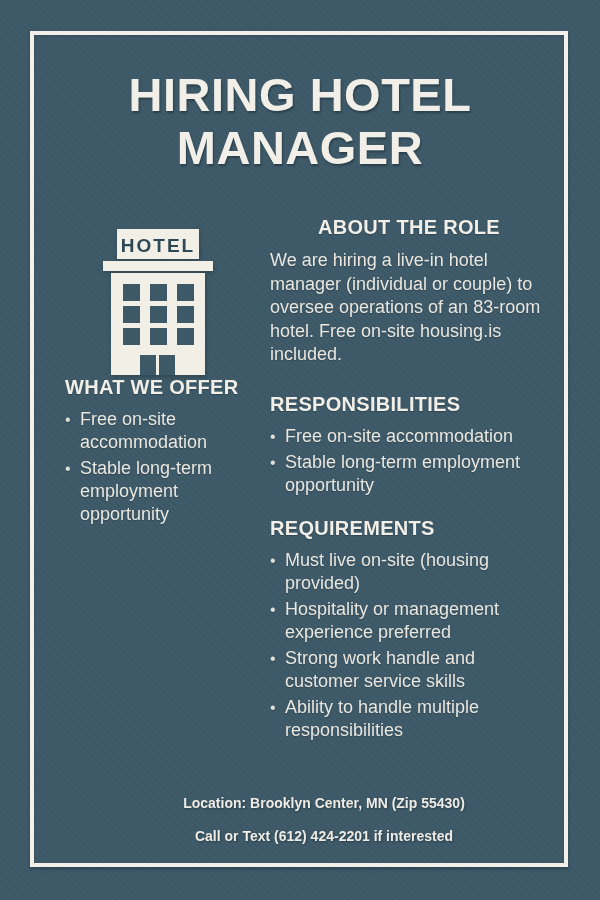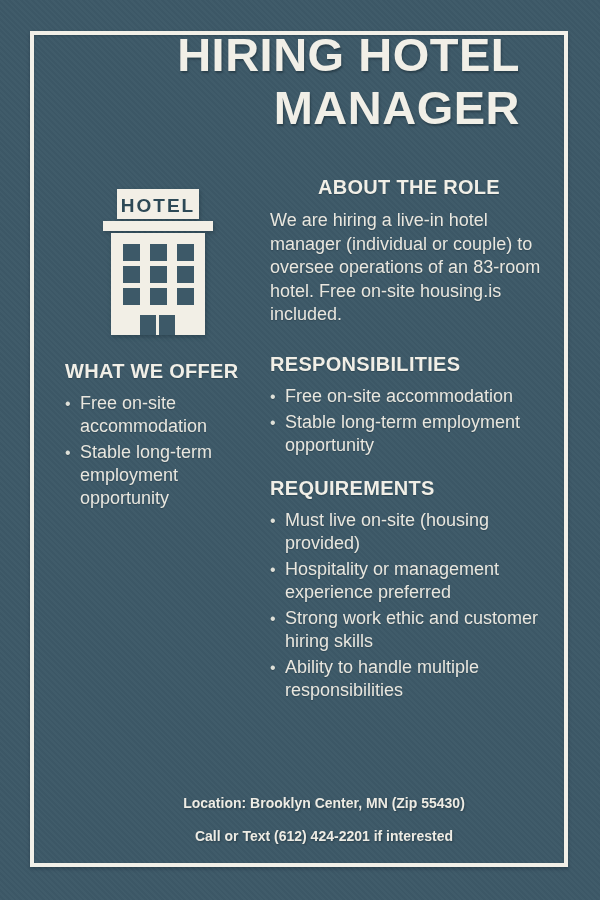--- a/index.html
+++ b/index.html
@@ -20,23 +20,23 @@
   .frame {
     position: absolute;
     left: 30px; top: 31px;
     width: 530px; height: 828px;
     border: 4px solid #f2f0e8;
     box-shadow: 0 2px 3px rgba(15,30,40,0.35), inset 0 1px 2px rgba(15,30,40,0.25);
     pointer-events: none;
   }
   .title {
     margin: 0 auto;
-    padding-top: 28px;
+    padding-top: 68px;
     width: 440px;
-    text-align: right;
+    text-align: center;
     font-size: 47px;
     line-height: 53px;
     font-weight: bold;
     letter-spacing: 0.5px;
     color: #f1efe7;
     text-shadow: 1px 2px 2px rgba(18,33,43,0.45);
   }
   .columns {
     display: flex;
     margin-top: 33px;
@@ -80,21 +80,21 @@
     margin-bottom: 3px;
   }
   ul.bullet-list li::before {
     content: "\2022";
     position: absolute;
     left: 0; top: 0;
     font-size: 16px;
     color: #dfe0d8;
   }
   .col-left .duties { margin-top: 36px; }
-  .col-left .offer-heading { margin-top: 24px; }
+  .col-left .offer-heading { }
   .col-right .about-heading { margin-top: 8px; text-align: center; }
   .col-right .resp-heading { margin-top: 25px; }
   .col-right .req-heading { margin-top: 19px; }
 
   .footer {
     position: absolute;
     left: 4px; top: 787px;
     width: 600px;
     text-align: center;
     font-size: 14px;
@@ -159,21 +159,21 @@
       <h2 class="section-heading resp-heading">RESPONSIBILITIES</h2>
       <ul class="bullet-list">
           <li>Free on-site accommodation</li>
           <li>Stable long-term employment opportunity</li>
         </ul>
 
       <h2 class="section-heading req-heading">REQUIREMENTS</h2>
       <ul class="bullet-list">
           <li>Must live on-site (housing provided)</li>
           <li>Hospitality or management experience preferred</li>
-          <li>Strong work ethic and customer hiring skills</li>
+          <li>Strong work handle and customer service skills</li>
           <li>Ability to handle multiple responsibilities</li>
         </ul>
     </div>
 
   </div>
 
   <div class="footer">
     <div>Location: Brooklyn Center, MN (Zip 55430)</div>
     <div>Call or Text (612) 424-2201 if interested</div>
   </div>

